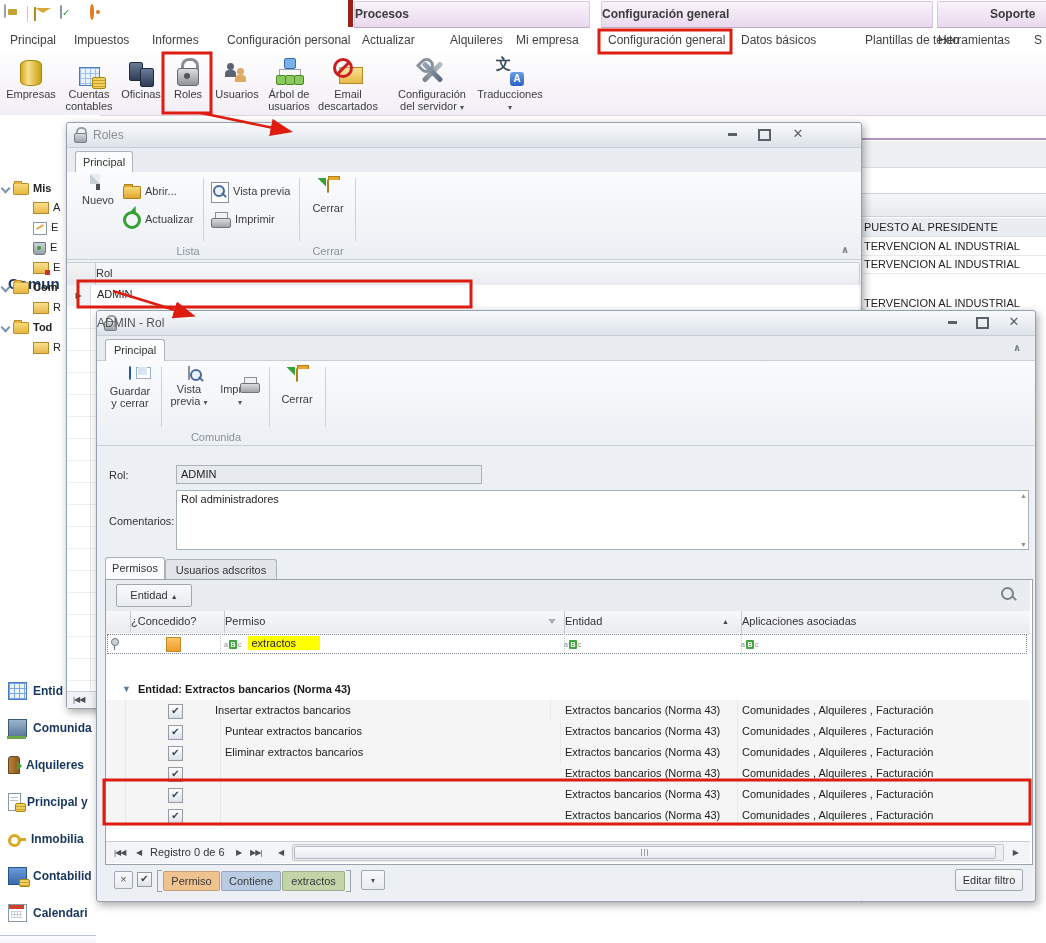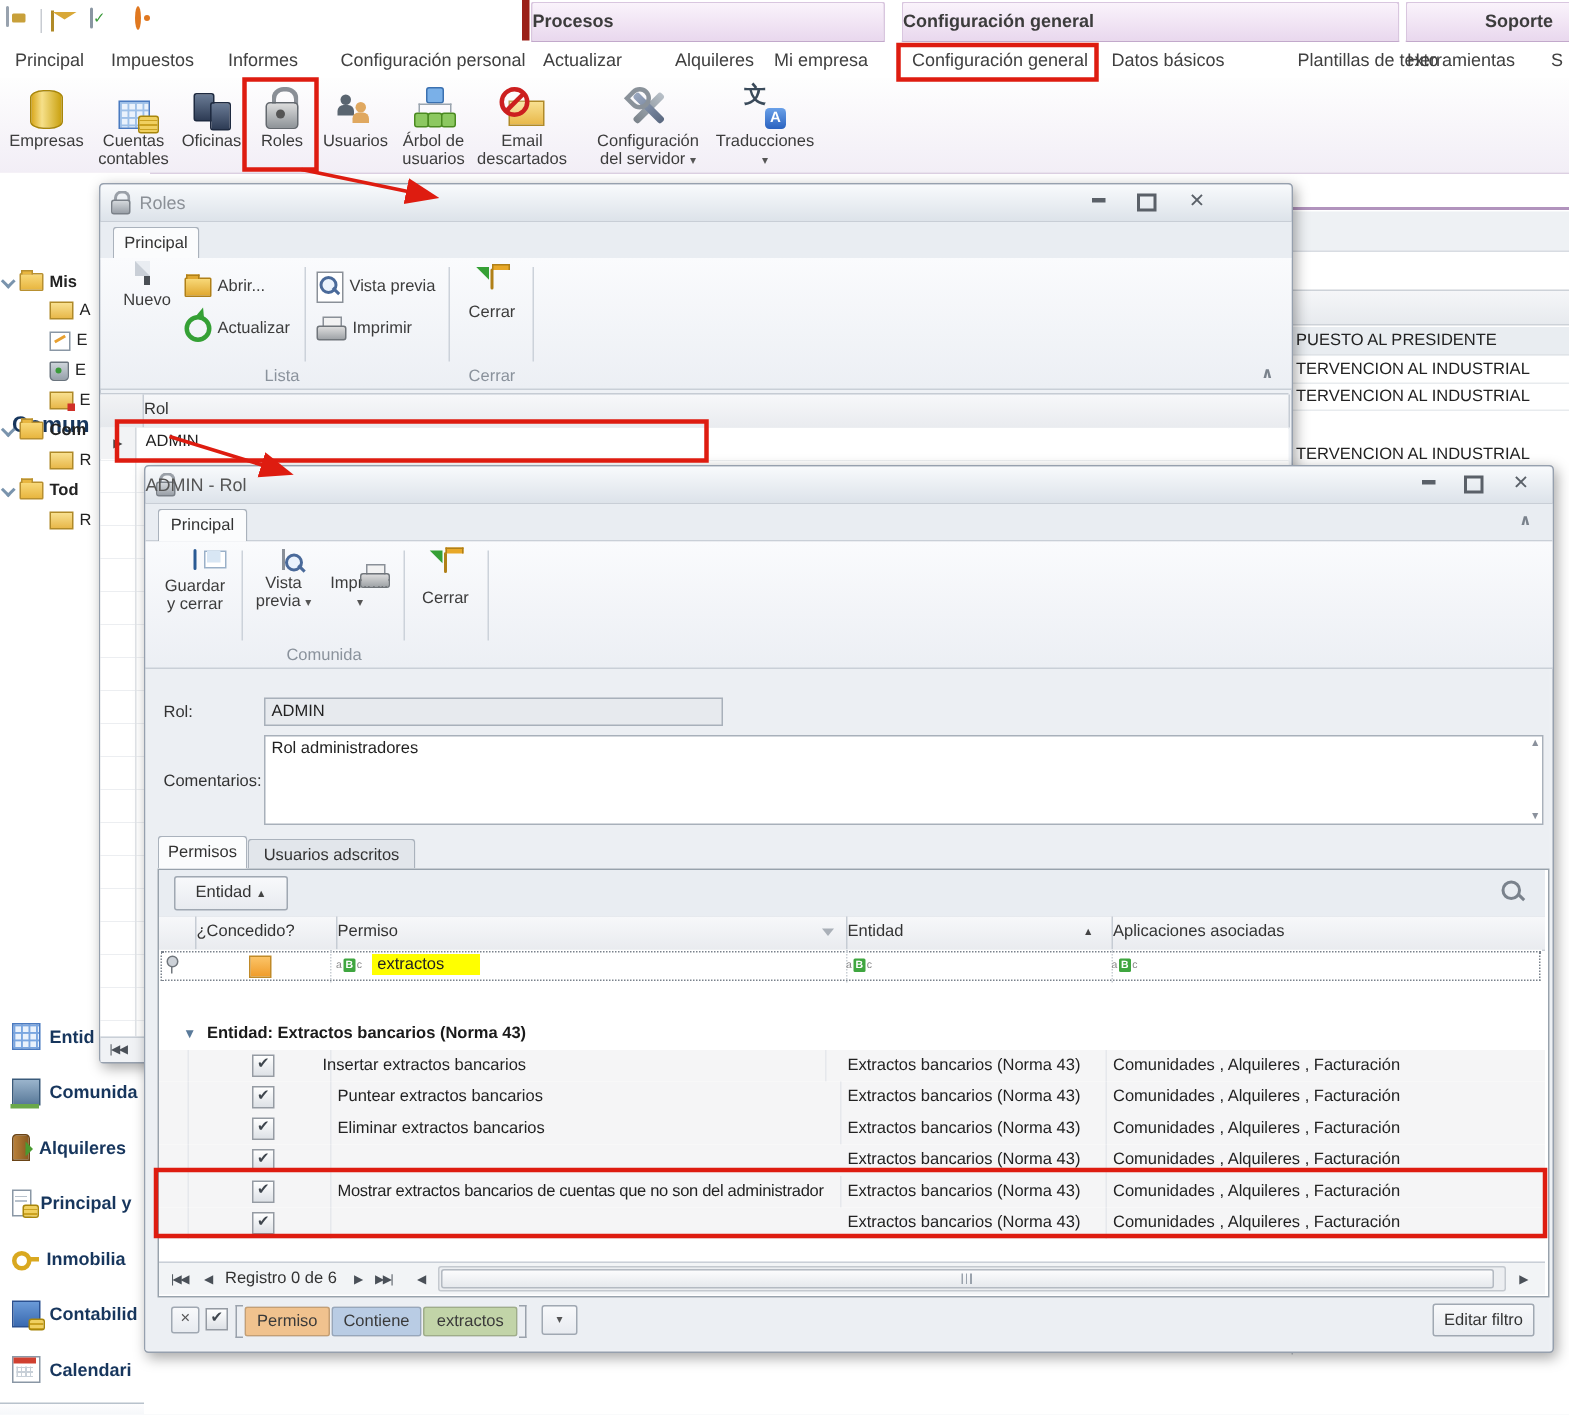--- a/index.html
+++ b/index.html
@@ -540,21 +540,20 @@
         </div>
         <div class="abs" style="left:0;top:183px;width:924px;height:21px;background:#f5f5f6;border-bottom:2px solid #fff">
           <span class="cell" style="left:0;width:14px"></span>
           <span class="cell" style="left:20px;width:89px;text-align:center"><span class="cb">✔</span></span>
           <span class="cell" style="left:454px;width:172px">Extractos bancarios (Norma 43)</span>
           <span class="cell" style="left:631px;width:288px;border-right:none">Comunidades , Alquileres , Facturación</span>
         </div>
         <div class="abs" style="left:0;top:204px;width:924px;height:21px;background:#f5f5f6;border-bottom:2px solid #fff">
           <span class="cell" style="left:0;width:14px"></span>
           <span class="cell" style="left:20px;width:89px;text-align:center"><span class="cb">✔</span></span>
-          <span class="cell" style="left:114px;width:335px;letter-spacing:-0.2px">Mostrar extractos bancarios de cuentas que no son del administrador</span>
           <span class="cell" style="left:454px;width:172px">Extractos bancarios (Norma 43)</span>
           <span class="cell" style="left:631px;width:288px;border-right:none">Comunidades , Alquileres , Facturación</span>
         </div>
         <div class="abs" style="left:0;top:225px;width:924px;height:21px;background:#f5f5f6;border-bottom:2px solid #fff">
           <span class="cell" style="left:0;width:14px"></span>
           <span class="cell" style="left:20px;width:89px;text-align:center"><span class="cb">✔</span></span>
           <span class="cell" style="left:454px;width:172px">Extractos bancarios (Norma 43)</span>
           <span class="cell" style="left:631px;width:288px;border-right:none">Comunidades , Alquileres , Facturación</span>
         </div>
 

